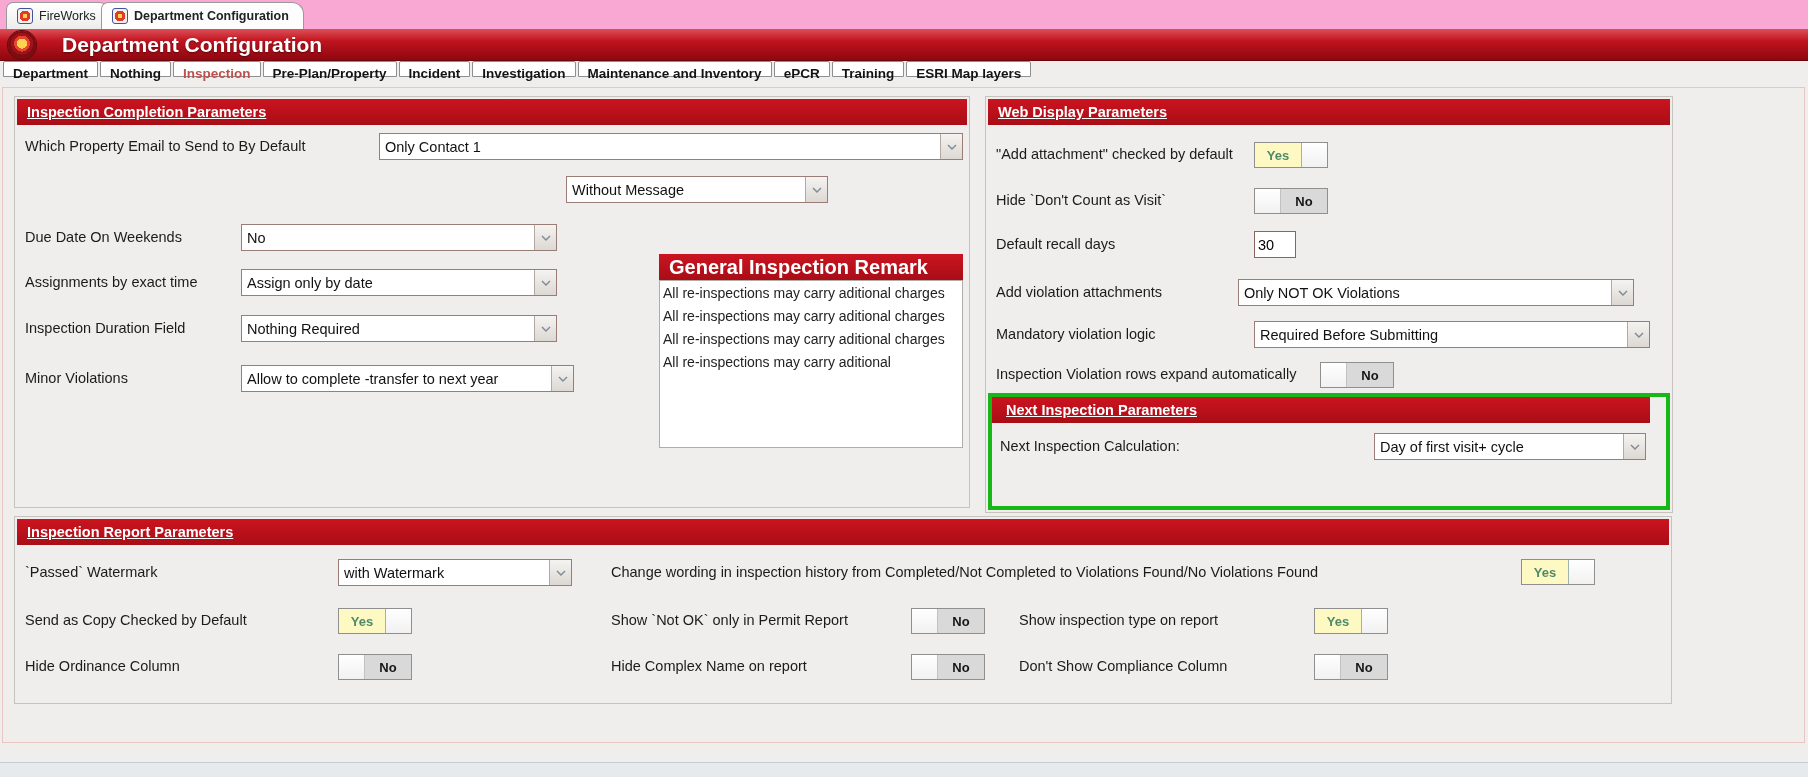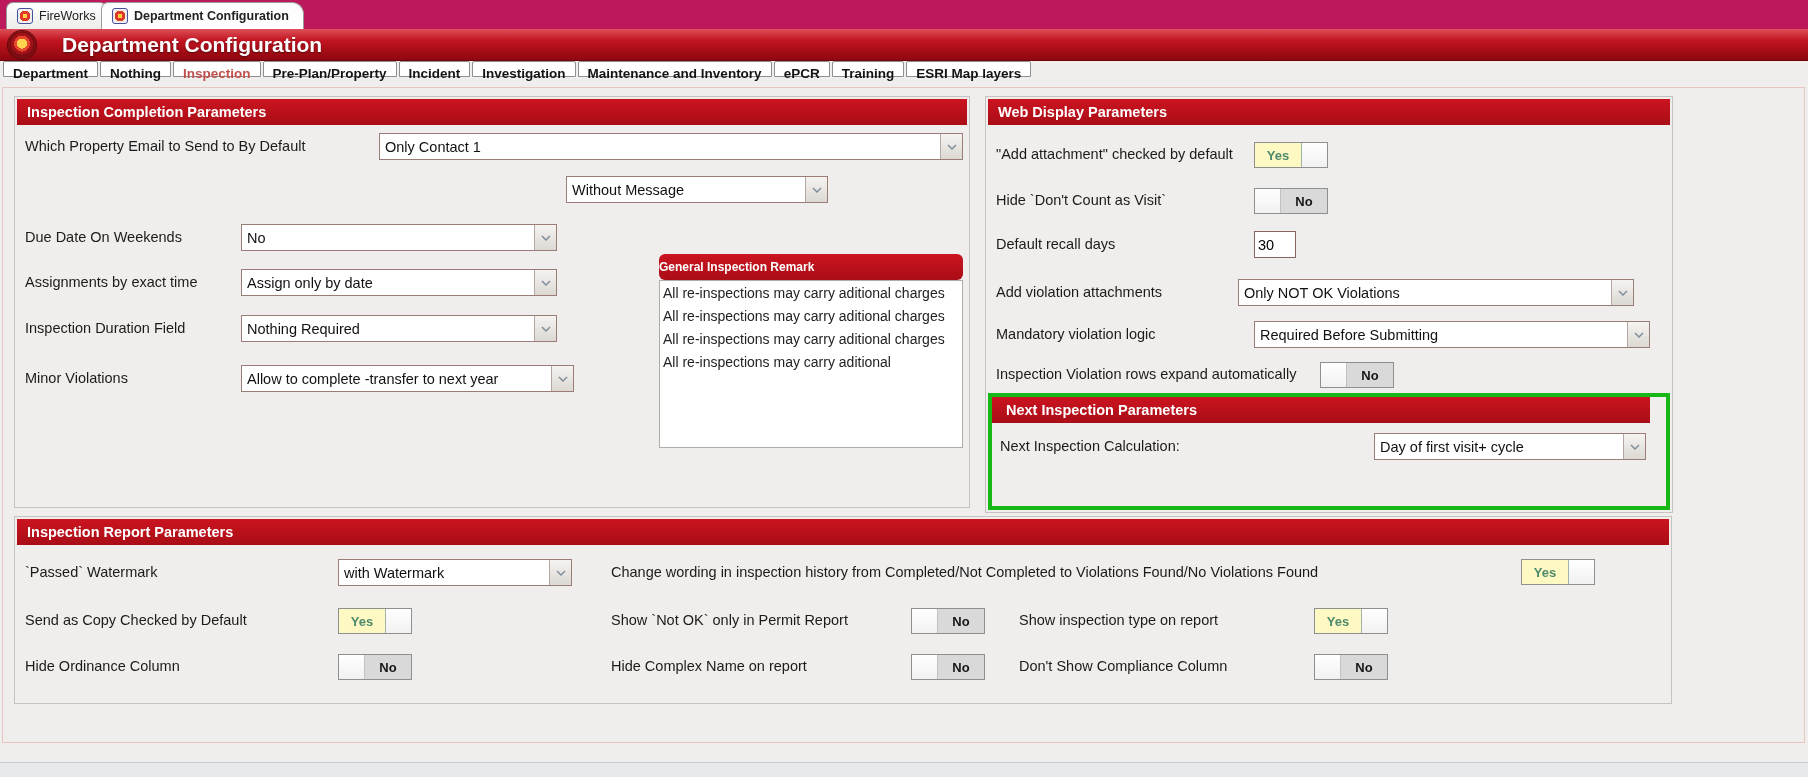--- a/index.html
+++ b/index.html
@@ -1,20 +1,20 @@
 <!DOCTYPE html>
 <html><head>
 <meta charset="utf-8">
 <style>
   html,body { margin:0; padding:0; }
   body { font-family:"Liberation Sans", sans-serif; background:#f0eeec; }
   .stage { position:relative; width:1808px; height:777px; background:#f0eeec; overflow:hidden; }
 
   
-  .tabstrip { position:absolute; left:0; top:0; width:100%; height:29px; background:#be185d; }
+  .tabstrip { position:absolute; left:0; top:0; width:100%; height:29px; background:#f9a8d4; }
   .wtab { position:absolute; top:2px; height:27px; box-sizing:border-box;
           display:flex; align-items:center; gap:6px; padding:0 14px 0 10px;
           background:linear-gradient(180deg,#ffffff,#ececea); border:1px solid #9a9a9a; border-bottom:none;
           border-radius:7px 12px 0 0; font-size:12.5px; color:#222; z-index:3; }
   .wtab.active { background:#fdfdfd; font-weight:bold; }
   .wtab-icon { width:16px; height:16px; flex:0 0 16px; box-sizing:border-box; border:1px solid #44519e; border-radius:3px;
           background: radial-gradient(circle at 50% 50%, #ffd24a 0 2.5px, #e03a2a 2.5px 5.5px, #f6f0ea 5.5px); }
 
   
   .titlebar { position:absolute; left:0; top:29px; width:100%; height:31px;
@@ -30,21 +30,21 @@
   .ntab { box-sizing:border-box; border:1px solid #8f8f8f; background:#fff; padding:0 9px;
           height:16px; line-height:23px; font-size:13.5px; font-weight:bold; color:#141414; border-radius:2px 2px 0 0; white-space:nowrap; }
   .ntab.active { color:#c0504d; }
 
   .content-frame { position:absolute; left:2px; top:87px; width:1803px; height:656px;
           border:1px solid #e7c6c2; box-sizing:border-box; background:#f0eeec; }
 
   .panel { position:absolute; background:#f0eeec; border:1px solid #c6c2be; box-sizing:border-box; }
   .sec-head { position:absolute; left:2px; right:2px; top:2px; height:26px;
           background:linear-gradient(180deg,#cb1420,#a90d16); color:#fff; font-weight:bold;
-          font-size:14.5px; line-height:26px; padding-left:10px; box-sizing:border-box; }
+          font-size:14.5px; line-height:26px; padding-left:10px; box-sizing:border-box;text-decoration:underline; }
   .lbl { position:absolute; font-size:14.5px; color:#1b1b1b; white-space:nowrap; }
 
   
   .select { position:absolute; height:27px; background:#fff; border:1px solid #9b7d78;
           box-sizing:border-box; display:flex; align-items:center; }
   .sel-text { flex:1; padding-left:5px; font-size:14.5px; color:#111; white-space:nowrap; overflow:hidden; }
   .sel-btn { width:21px; align-self:stretch; background:linear-gradient(180deg,#f5f3f1,#dcd8d3);
           border-left:1px solid #b4a8a2; display:flex; align-items:center; justify-content:center; }
 
   
@@ -57,21 +57,21 @@
   .toggle .knob { width:26px; background:linear-gradient(180deg,#ffffff,#f1f1f1); box-sizing:border-box; }
   .toggle .tlabel { flex:1; display:flex; align-items:center; justify-content:center; }
   .toggle.on { background:#fef9c3; }
   .toggle.on .knob { order:2; border-left:1px solid #9fb3a9; }
   .toggle.on .tlabel { order:1; color:#4d8a6c; }
   .toggle.off .knob { order:1; border-right:1px solid #c2c2c2; }
   .toggle.off .tlabel { order:2; color:#161616; }
 
   
   .remark-head { position:absolute; height:26px; background:linear-gradient(180deg,#cb1420,#a90d16);
-          color:#fff; font-weight:bold; font-size:12px; line-height:26px; box-sizing:border-box;border-radius:6px; }
+          color:#fff; font-weight:bold; font-size:20px; line-height:26px; padding-left:10px; box-sizing:border-box; }
   .remark-body { position:absolute; background:#fff; border:1px solid #b0aca8; box-sizing:border-box;
           font-size:14px; line-height:23px; color:#222; padding:1px 3px; white-space:pre-line; overflow:hidden; }
 
   .greenbox { position:absolute; border:4px solid #17b717; box-sizing:border-box; }
 
   .footer { position:absolute; left:0; top:762px; width:100%; height:15px;
           background:#e6eaed; border-top:1px solid #c2ccd2; }
 </style>
 </head>
 <body>

